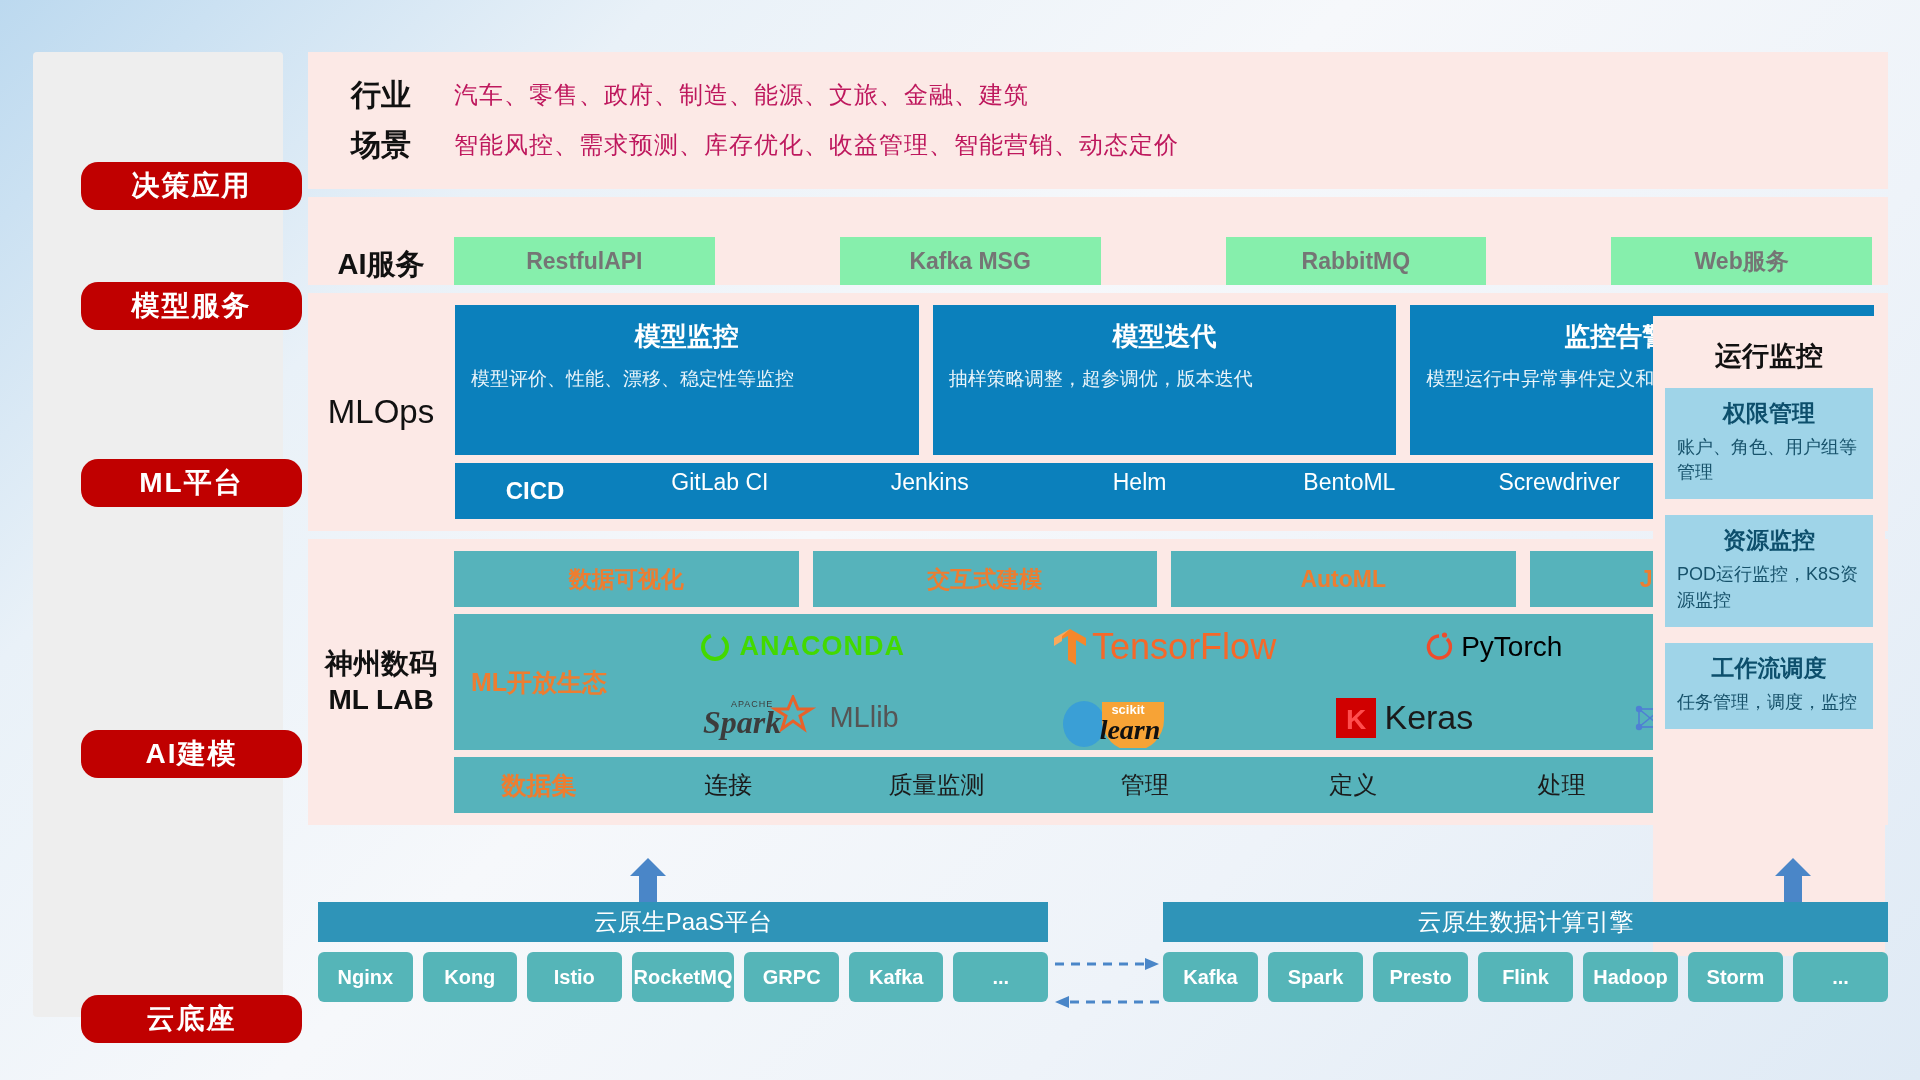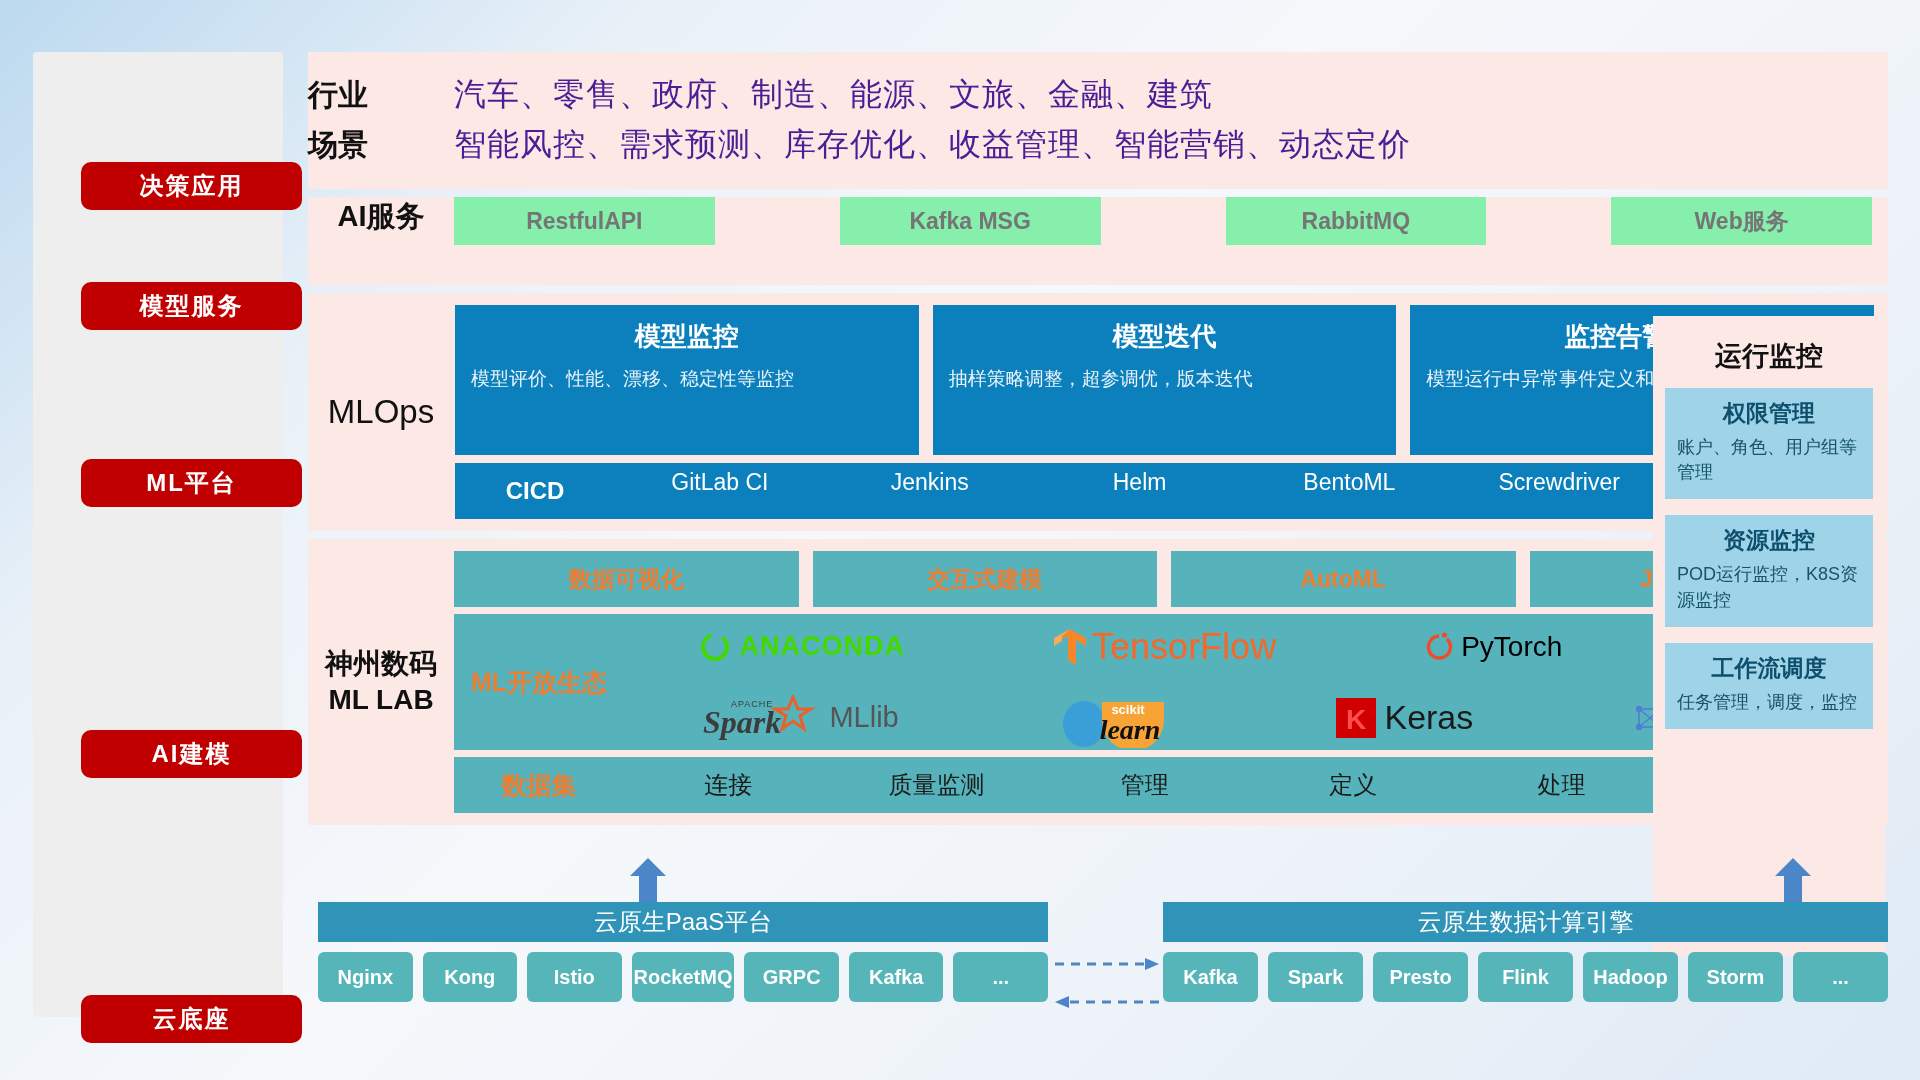--- a/index.html
+++ b/index.html
@@ -11,40 +11,40 @@
   }
   .canvas{position:absolute;left:0;top:0;width:1920px;height:1080px;}
 
   
   .rail{
     position:absolute;left:33px;top:52px;width:250px;height:965px;
     background:#eeeeee;border-radius:4px;
   }
   .rail-label{
     position:absolute;left:48px;width:221px;height:48px;
-    background:#c00000;border-radius:10px;color:#fff;
-    font-size:24px;font-weight:bold;letter-spacing:2px;
+    background:#c00000;border-radius:17px;color:#fff;
+    font-size:28px;font-weight:bold;letter-spacing:2px;
     display:flex;align-items:center;justify-content:center;
   }
   .rl0{top:110px}.rl1{top:230px}.rl2{top:407px}.rl3{top:678px}.rl4{top:943px}
 
   
   .main{position:absolute;left:308px;top:52px;width:1580px;}
 
   .band{background:#fce9e6;position:relative;box-sizing:border-box;}
   .band + .band{margin-top:8px;}
 
   
   .b1{height:137px;padding:18px 0 0 0;}
   .kv{display:flex;align-items:center;height:50px;}
-  .kv .k{width:146px;text-align:left;font-size:30px;font-weight:bold;color:#111;flex:none;}
-  .kv .v{font-size:32px;color:#4c1d95;letter-spacing:1px;}
-
-  
-  .b2{height:88px;display:flex;align-items:flex-start;}
+  .kv .k{width:146px;text-align:center;font-size:30px;font-weight:bold;color:#111;flex:none;}
+  .kv .v{font-size:24px;color:#be185d;letter-spacing:1px;}
+
+  
+  .b2{height:88px;display:flex;align-items:flex-end;}
   .b2 .k{width:146px;text-align:center;font-size:29px;font-weight:bold;color:#111;flex:none;}
   .b2 .chips{flex:1;display:flex;gap:125px;padding-right:16px;}
   .chip-gray{
     flex:1;height:48px;background:#86efac;color:#757575;
     display:flex;align-items:center;justify-content:center;
     font-size:23px;font-weight:bold;
   }
 
   
   .b3{height:238px;display:flex;}

